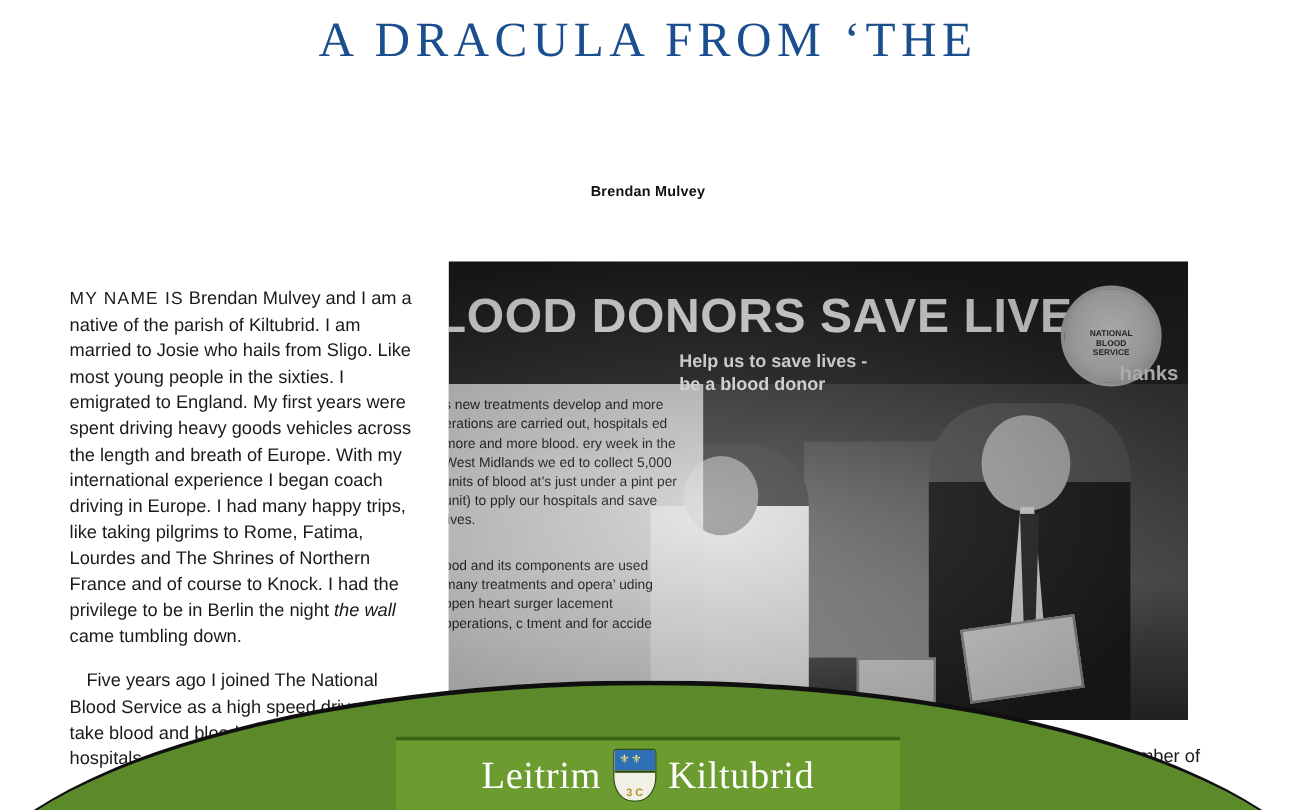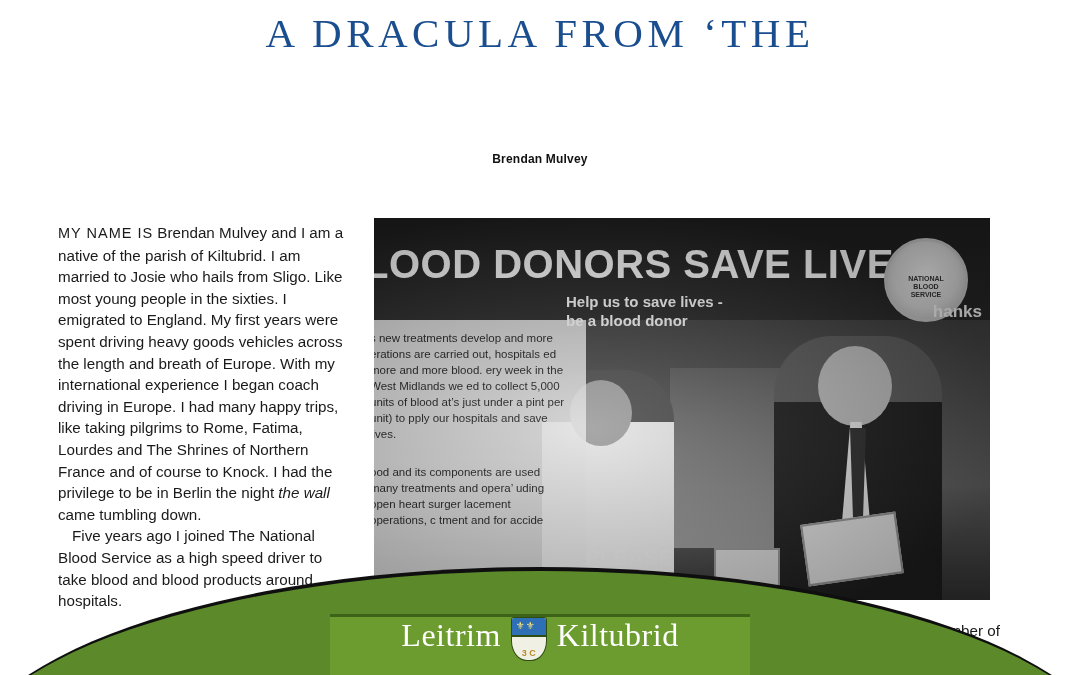--- a/index.html
+++ b/index.html
@@ -64,21 +64,21 @@
     top: 222px;
     left: 58px;
     width: 292px;
   }
   .col-right {
     top: 222px;
     left: 707px;
     width: 300px;
   }
   .col p {
-    margin: 0 0 0 0;
+    margin: 16px 0 0 0;
   }
   .col p + p {
     text-indent: 14px;
   }
   .smallcaps {
     font-variant: small-caps;
     letter-spacing: 1px;
     font-size: 14.5px;
   }
   .ital {
@@ -303,20 +303,21 @@
   }
   .logo-box {
     position: absolute;
     left: 330px;
     bottom: 0;
     width: 420px;
     height: 58px;
     background: #6c9b2f;
     border-top: 3px solid #3d6318;
     display: flex;
+    align-items: center;
     justify-content: center;
     gap: 10px;
   }
   .logo-text {
     font-family: "Liberation Serif", serif;
     font-size: 32px;
     color: #ffffff;
     letter-spacing: 0.5px;
   }
   .crest {

